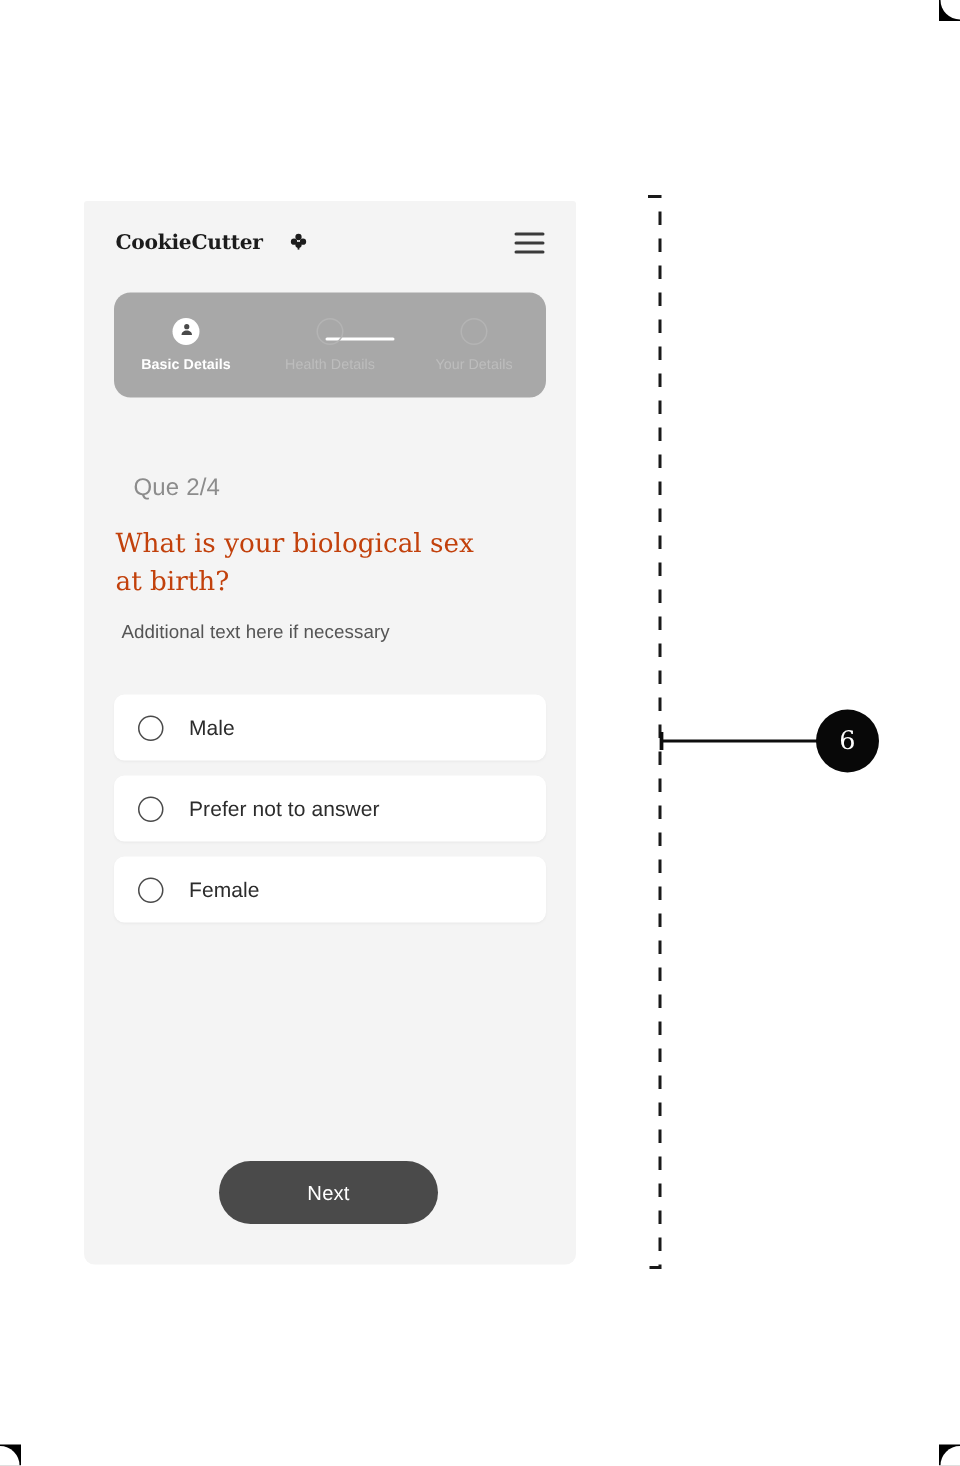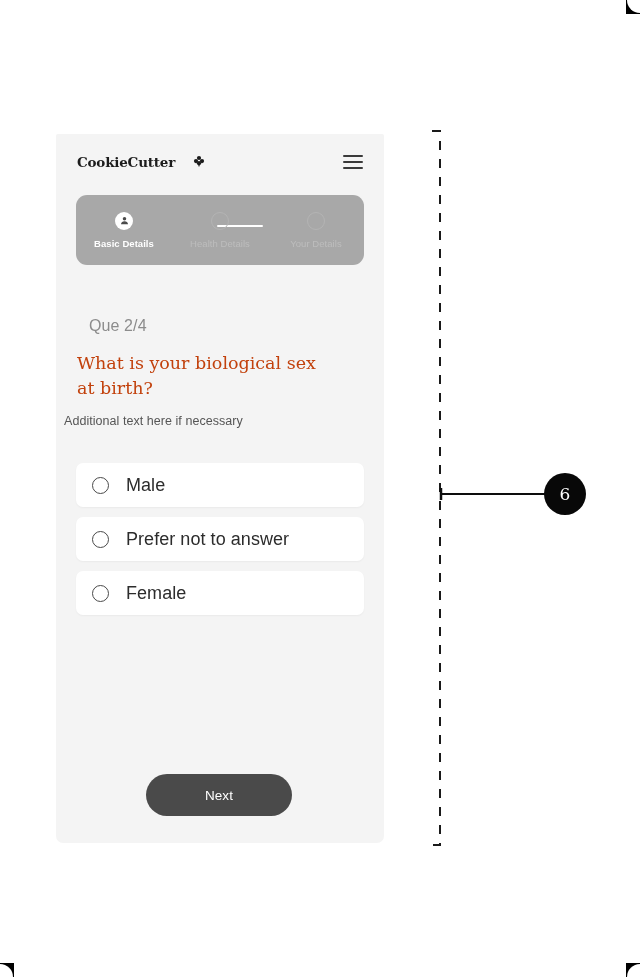--- a/index.html
+++ b/index.html
@@ -182,21 +182,21 @@
     top: 217px;
     width: 250px;
     font-family: "DejaVu Serif", "Liberation Serif", serif;
     font-size: 17.5px;
     line-height: 1.43;
     color: #c2410c;
     font-weight: 400;
   }
   .q-sub {
     position: absolute;
-    left: 8px;
+    left: 25px;
     top: 280px;
     font-size: 12.5px;
     color: #555555;
     letter-spacing: 0.05px;
   }
 
   
   .options {
     position: absolute;
     left: 20px;
@@ -219,21 +219,21 @@
   .radio {
     width: 17px;
     height: 17px;
     border-radius: 50%;
     border: 1.4px solid #4a4a4a;
     box-sizing: border-box;
     flex: 0 0 auto;
   }
   .option-label {
     margin-left: 17px;
-    font-size: 18px;
+    font-size: 14px;
     color: #2c2c2c;
     letter-spacing: 0.05px;
   }
 
   
   .next-btn {
     position: absolute;
     left: 90px;
     top: 640px;
     width: 146px;

